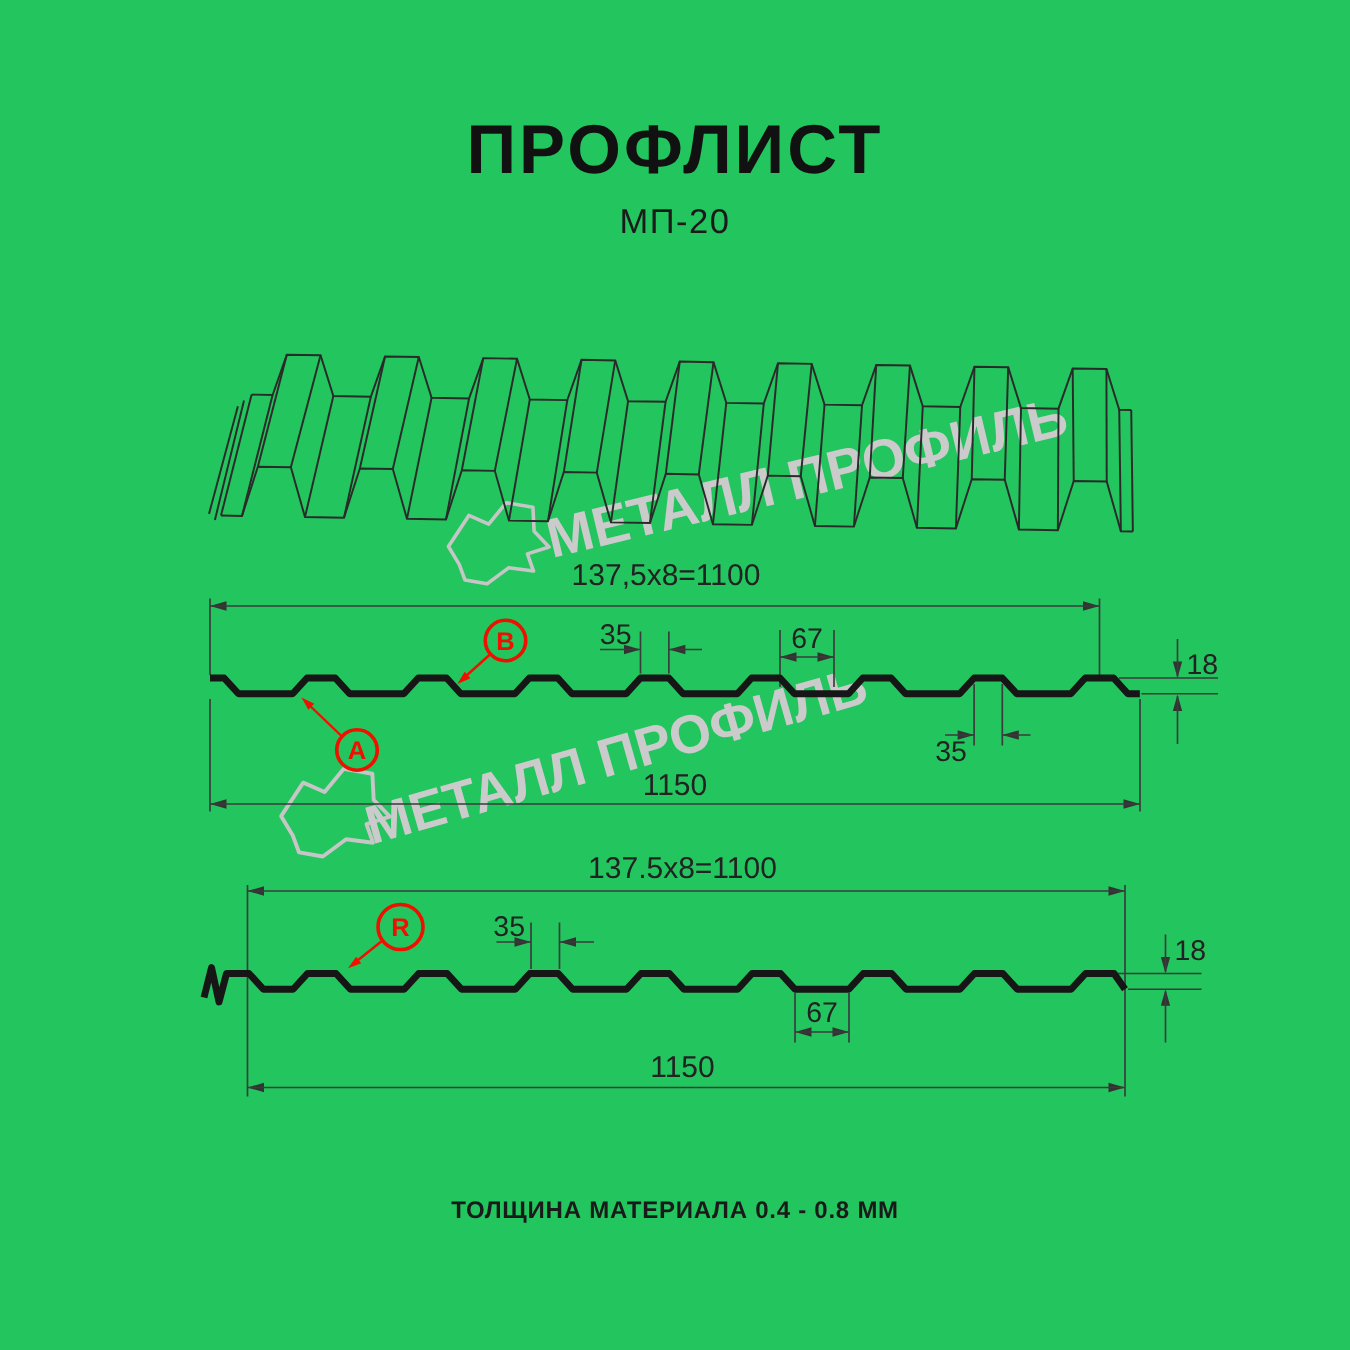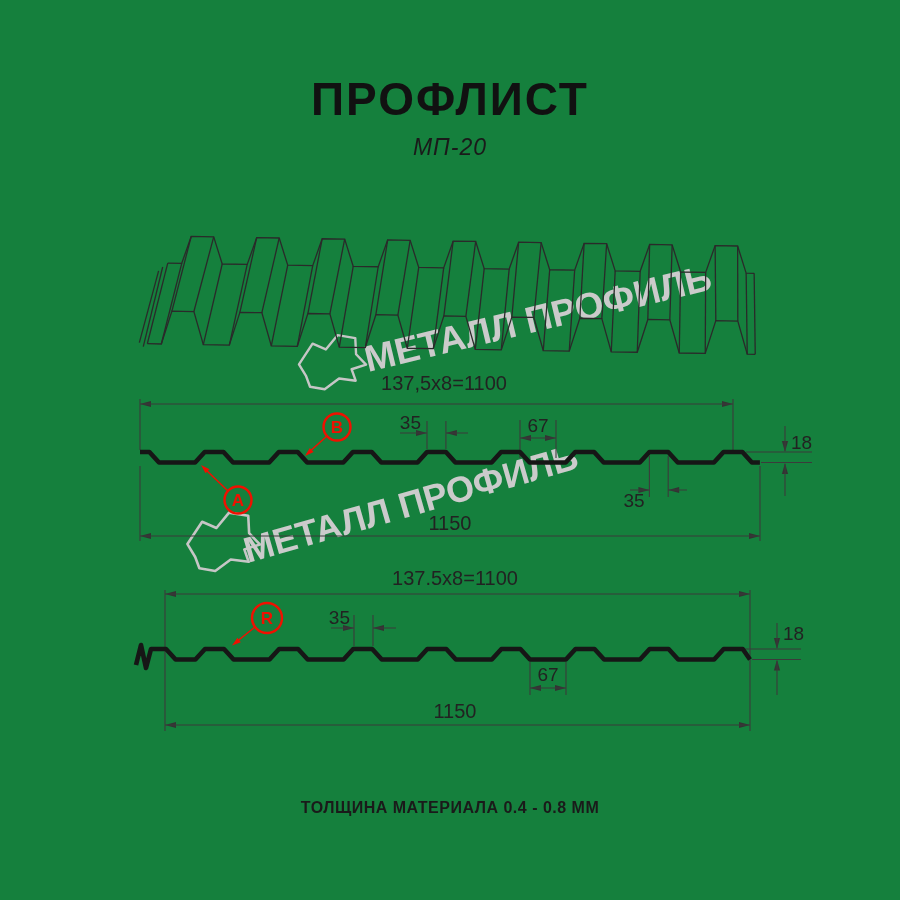--- a/index.html
+++ b/index.html
@@ -1,21 +1,21 @@
 <!DOCTYPE html>
 <html><head>
 <meta charset="utf-8">
 <style>
   html,body{margin:0;padding:0;background:#fff;}
-  #page{position:relative;width:900px;height:900px;background:#15803d;overflow:hidden;
+  #page{position:relative;width:900px;height:900px;background:#22c55e;overflow:hidden;
         font-family:"Liberation Sans", sans-serif;}
   .title{position:absolute;left:0;top:72px;width:900px;text-align:center;
          font-size:46px;font-weight:700;letter-spacing:2px;color:#111;}
   .subtitle{position:absolute;left:0;top:134px;width:900px;text-align:center;
-         font-size:23px;font-weight:500;letter-spacing:1px;color:#1a1a1a;font-style:italic;}
+         font-size:23px;font-weight:500;letter-spacing:1px;color:#1a1a1a;}
   .footer{position:absolute;left:0;top:799px;width:900px;text-align:center;
          font-size:16px;font-weight:600;letter-spacing:.5px;color:#1a1a1a;}
   svg{position:absolute;left:0;top:0;}
   .wire{stroke:#2a2a2a;stroke-width:1.3;fill:none;}
   .dim{stroke:#3b3b3b;stroke-width:1.1;fill:none;}
   .profile{stroke:#161616;stroke-width:4.6;fill:none;stroke-linejoin:round;}
   .red{stroke:#f01000;fill:none;}
   .dimtxt{font-family:"Liberation Sans",sans-serif;font-size:19px;fill:#222;}
   .dimtxt2{font-family:"Liberation Sans",sans-serif;font-size:20px;fill:#222;}
   .redtxt{font-family:"Liberation Sans",sans-serif;font-size:17px;font-weight:700;fill:#f01000;}

